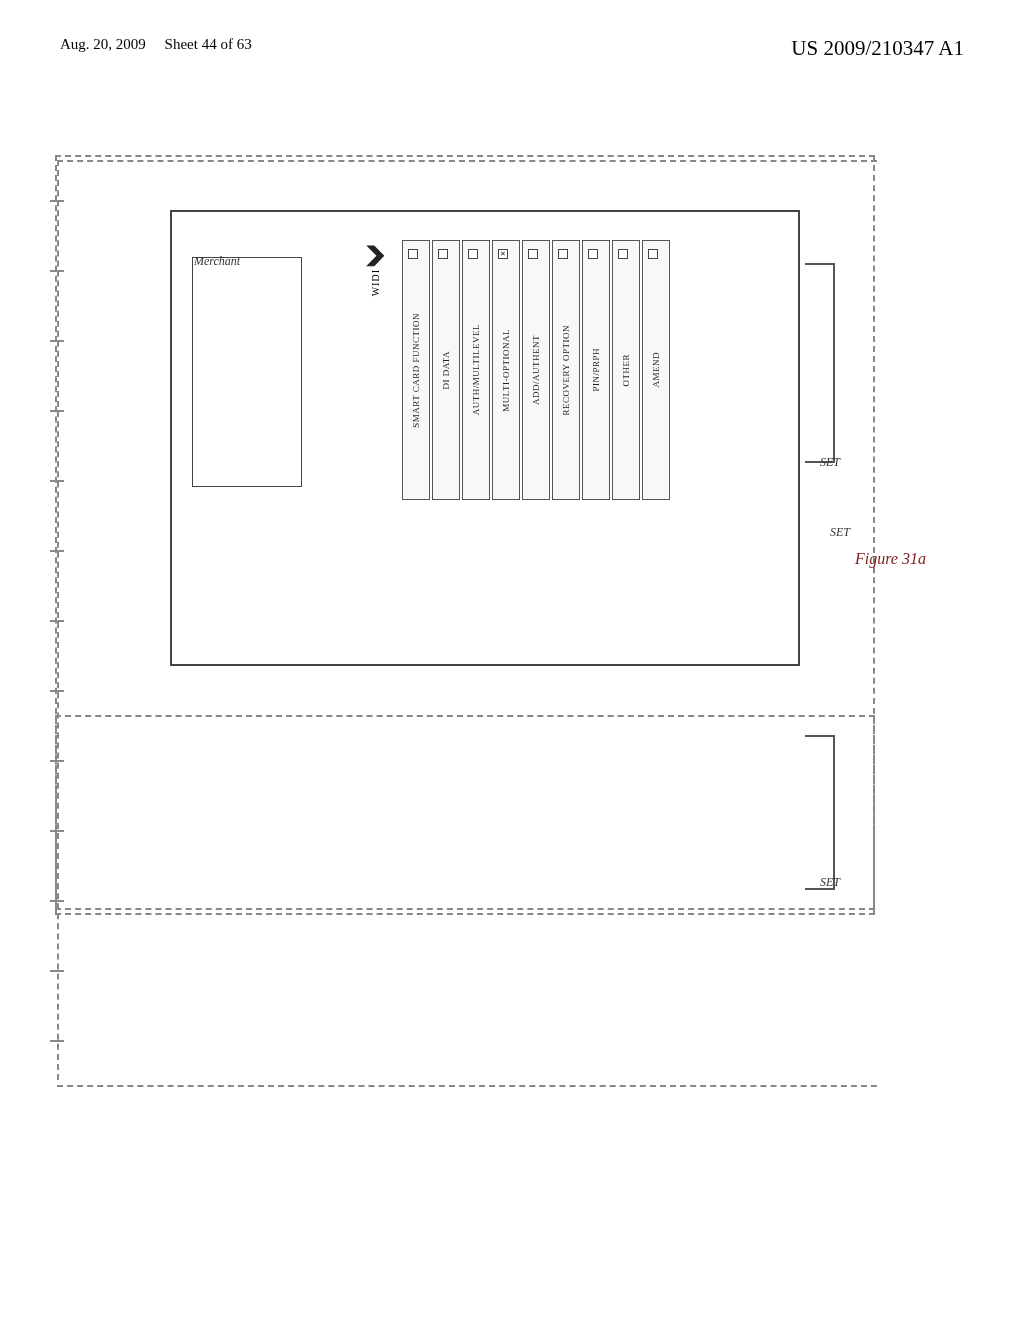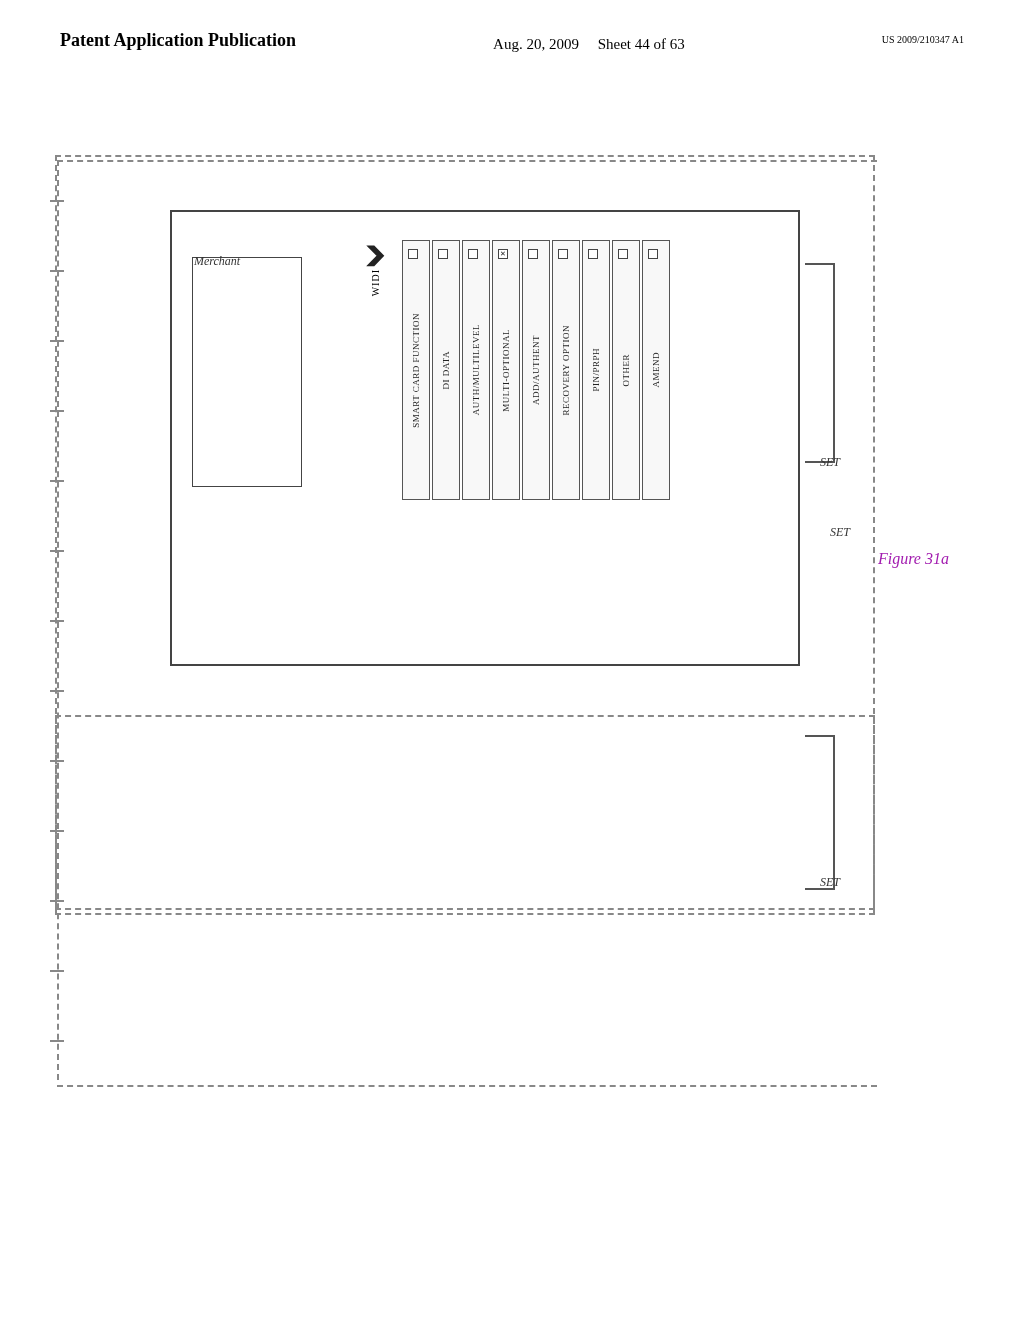--- a/index.html
+++ b/index.html
@@ -24,21 +24,21 @@
       font-weight: bold;
       line-height: 1.4;
     }
     .header-center {
       font-size: 15px;
       text-align: center;
       line-height: 1.6;
       padding-top: 4px;
     }
     .header-right {
-      font-size: 10px;
+      font-size: 21px;
       text-align: right;
       line-height: 1.6;
       padding-top: 4px;
     }
 
     
     .figure-area {
       position: absolute;
       top: 155px;
       left: 55px;
@@ -128,23 +128,22 @@
       font-style: italic;
     }
 
     
     .figure-label {
       position: absolute;
       top: 395px;
       left: 800px;
       font-size: 16px;
       font-style: italic;
-      color: #a21caf;
+      color: #7f1d1d;
       white-space: nowrap;
-      margin-left: 23px;
     }
 
     
     .right-bracket-upper {
       position: absolute;
       top: 108px;
       left: 750px;
       width: 30px;
       height: 200px;
       border-top: 2px solid #555;
@@ -181,21 +180,20 @@
       height: 155px;
       border-top: 2px solid #555;
       border-right: 2px solid #555;
       border-bottom: 2px solid #555;
     }
   </style>
 </head>
 <body>
 
 <div class="header">
-  <div class="header-left">Patent Application Publication</div>
   <div class="header-center">
     <span>Aug. 20, 2009</span>&nbsp;&nbsp;&nbsp;&nbsp;
     <span>Sheet 44 of 63</span>
   </div>
   <div class="header-right">US 2009/210347 A1</div>
 </div>
 
 <div class="figure-area">
 
   <div class="outer-dashed"></div>

